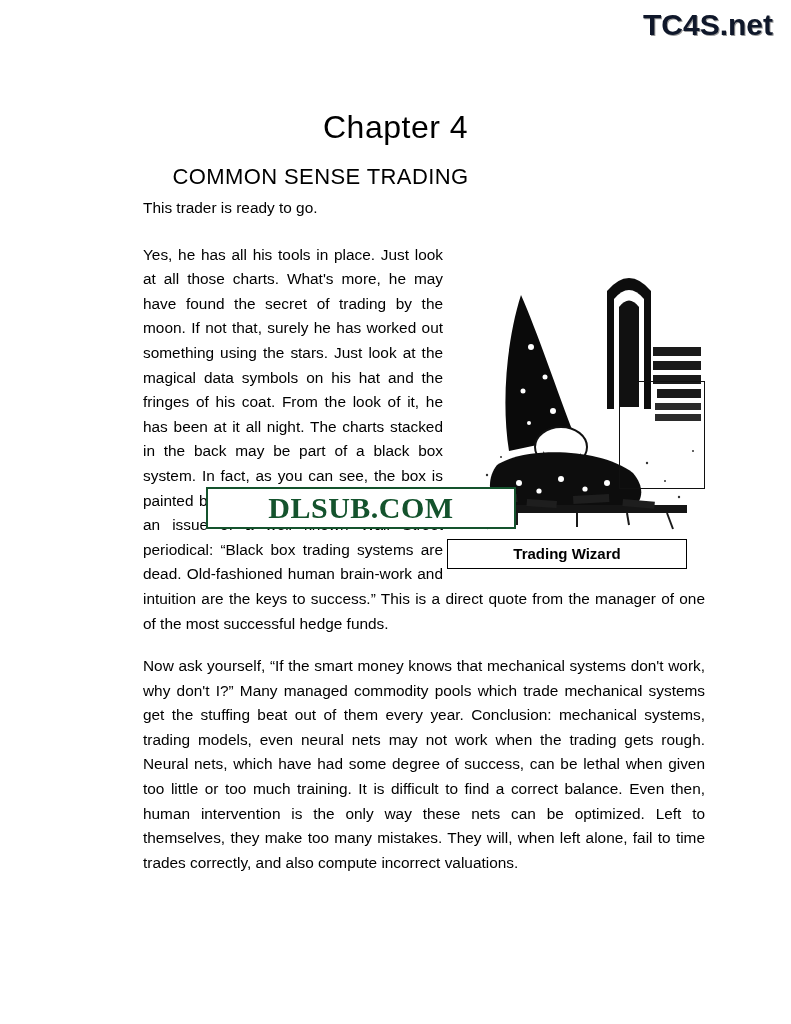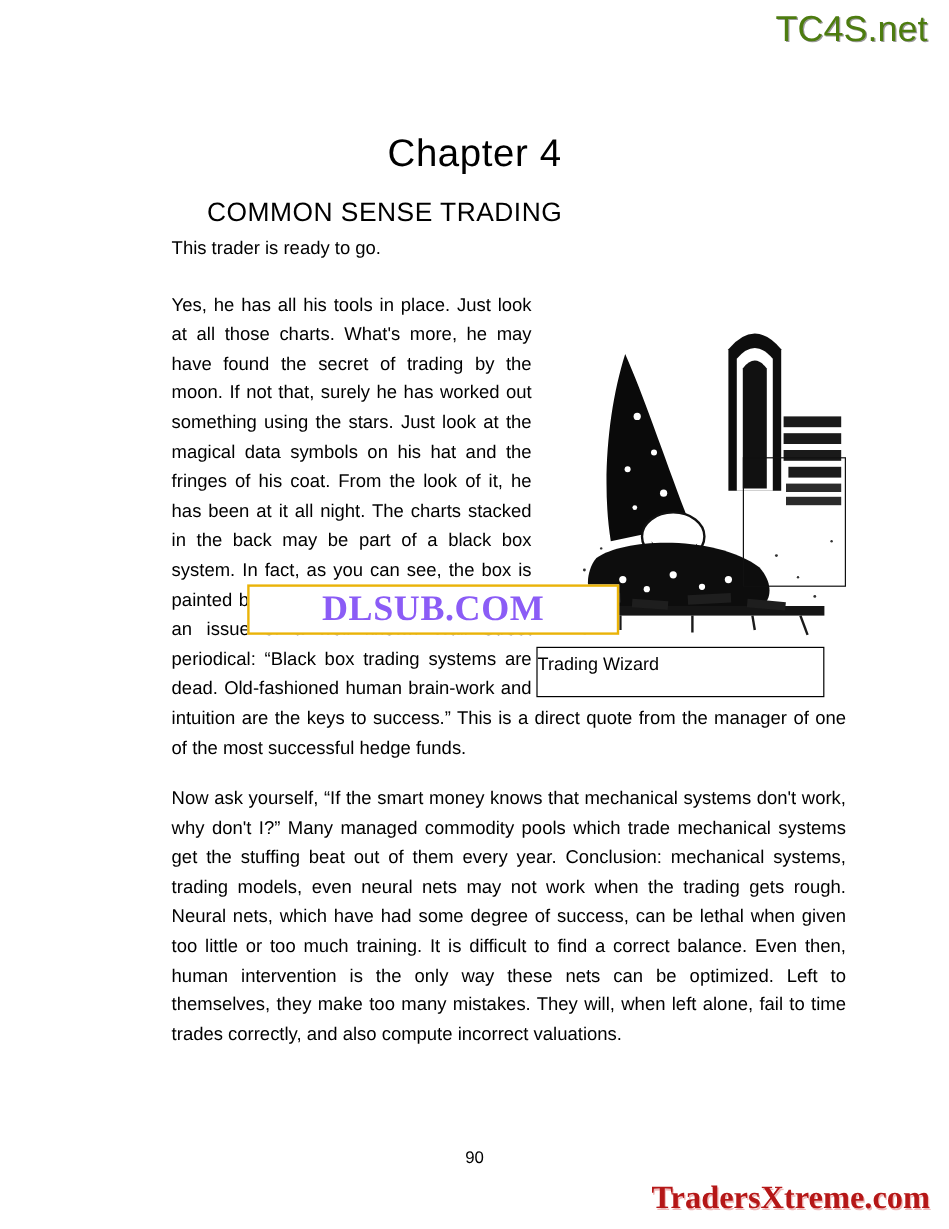--- a/index.html
+++ b/index.html
@@ -22,24 +22,24 @@
     height: 1024px;
     box-sizing: border-box;
   }
 
   
   .top-watermark {
     position: absolute;
     top: 8px;
     right: 18px;
     font-family: "Liberation Sans", sans-serif;
-    font-weight: normal;
+    font-weight: bold;
     font-size: 30px;
     letter-spacing: 0px;
-    color: #4d7c0f;
+    color: #0f172a;
     text-shadow: 1px 1px 0 #9a9a9a;
   }
 
   
   .chapter-title {
     position: absolute;
     top: 88px;
     left: 0;
     width: 791px;
     text-align: center;
@@ -97,26 +97,28 @@
     height: 282px;
     overflow: hidden;
   }
   .wizard-art svg { display: block; }
 
   .wizard-caption {
     position: absolute;
     left: -10px;
     top: 288px;
     width: 240px;
-    height: 42px;
+    height: 30px;
     border: 1px solid #000;
     box-sizing: border-box;
     font-size: 15px;
     line-height: 28px;
+    text-align: center;
     background: transparent;
+    font-weight: bold;
   }
 
   
   .art-box-frame {
     position: absolute;
     right: 0px;
     top: 130px;
     width: 86px;
     height: 108px;
     border: 1px solid #111;
@@ -125,29 +127,29 @@
   }
 
   
   .mid-watermark {
     position: absolute;
     left: 206px;
     top: 487px;
     width: 310px;
     height: 42px;
     background: #ffffff;
-    border: 2px solid #eab308;
+    border: 2px solid #14532d;
     box-sizing: border-box;
     display: flex;
     align-items: center;
     justify-content: center;
     font-family: "Liberation Serif", serif;
     font-weight: bold;
     font-size: 30px;
-    color: #8b5cf6;
+    color: #14532d;
     letter-spacing: 0.5px;
   }
 
   
   .page-number {
     position: absolute;
     left: 0;
     top: 956px;
     width: 791px;
     text-align: center;
@@ -260,17 +262,15 @@
       <div class="wizard-caption">Trading Wizard</div>
     </div>
 
     <p class="para">Yes, he has all his tools in place.  Just look at all those charts.  What's more, he may have found the secret of trading by the moon.  If not that, surely he has worked out something using the stars.  Just look at the magical data symbols on his hat and the fringes of his coat.   From the look of it, he has been at it all night. The charts stacked in the back may be part of a black box system.  In fact, as you can see, the box is painted black, isn't it?  Here is a quote from an issue of a well known Wall Street periodical: “Black box trading systems are dead.  Old-fashioned human brain-work and intuition are the keys to success.” This is a direct quote from the manager of one of the most successful hedge funds.</p>
 
     <p class="para">Now ask yourself, “If the smart money knows that mechanical systems don't work, why don't I?”  Many managed commodity pools which trade mechanical systems get the stuffing beat out of them every year.  Conclusion: mechanical systems, trading models, even neural nets may not work when the trading gets rough.  Neural nets, which have had some degree of success, can be lethal when given too little or too much training.  It is difficult to find a correct balance.  Even then, human intervention is the only way these nets can be optimized.  Left to themselves, they make too many mistakes. They will, when left alone, fail to time trades correctly, and also compute incorrect valuations.</p>
   </div>
 
   <div class="mid-watermark">DLSUB.COM</div>
 
-  <div class="page-number">90</div>
-
-  <div class="bottom-watermark">TradersXtreme.com</div>
+
 
 </div>
 
 </body></html>

